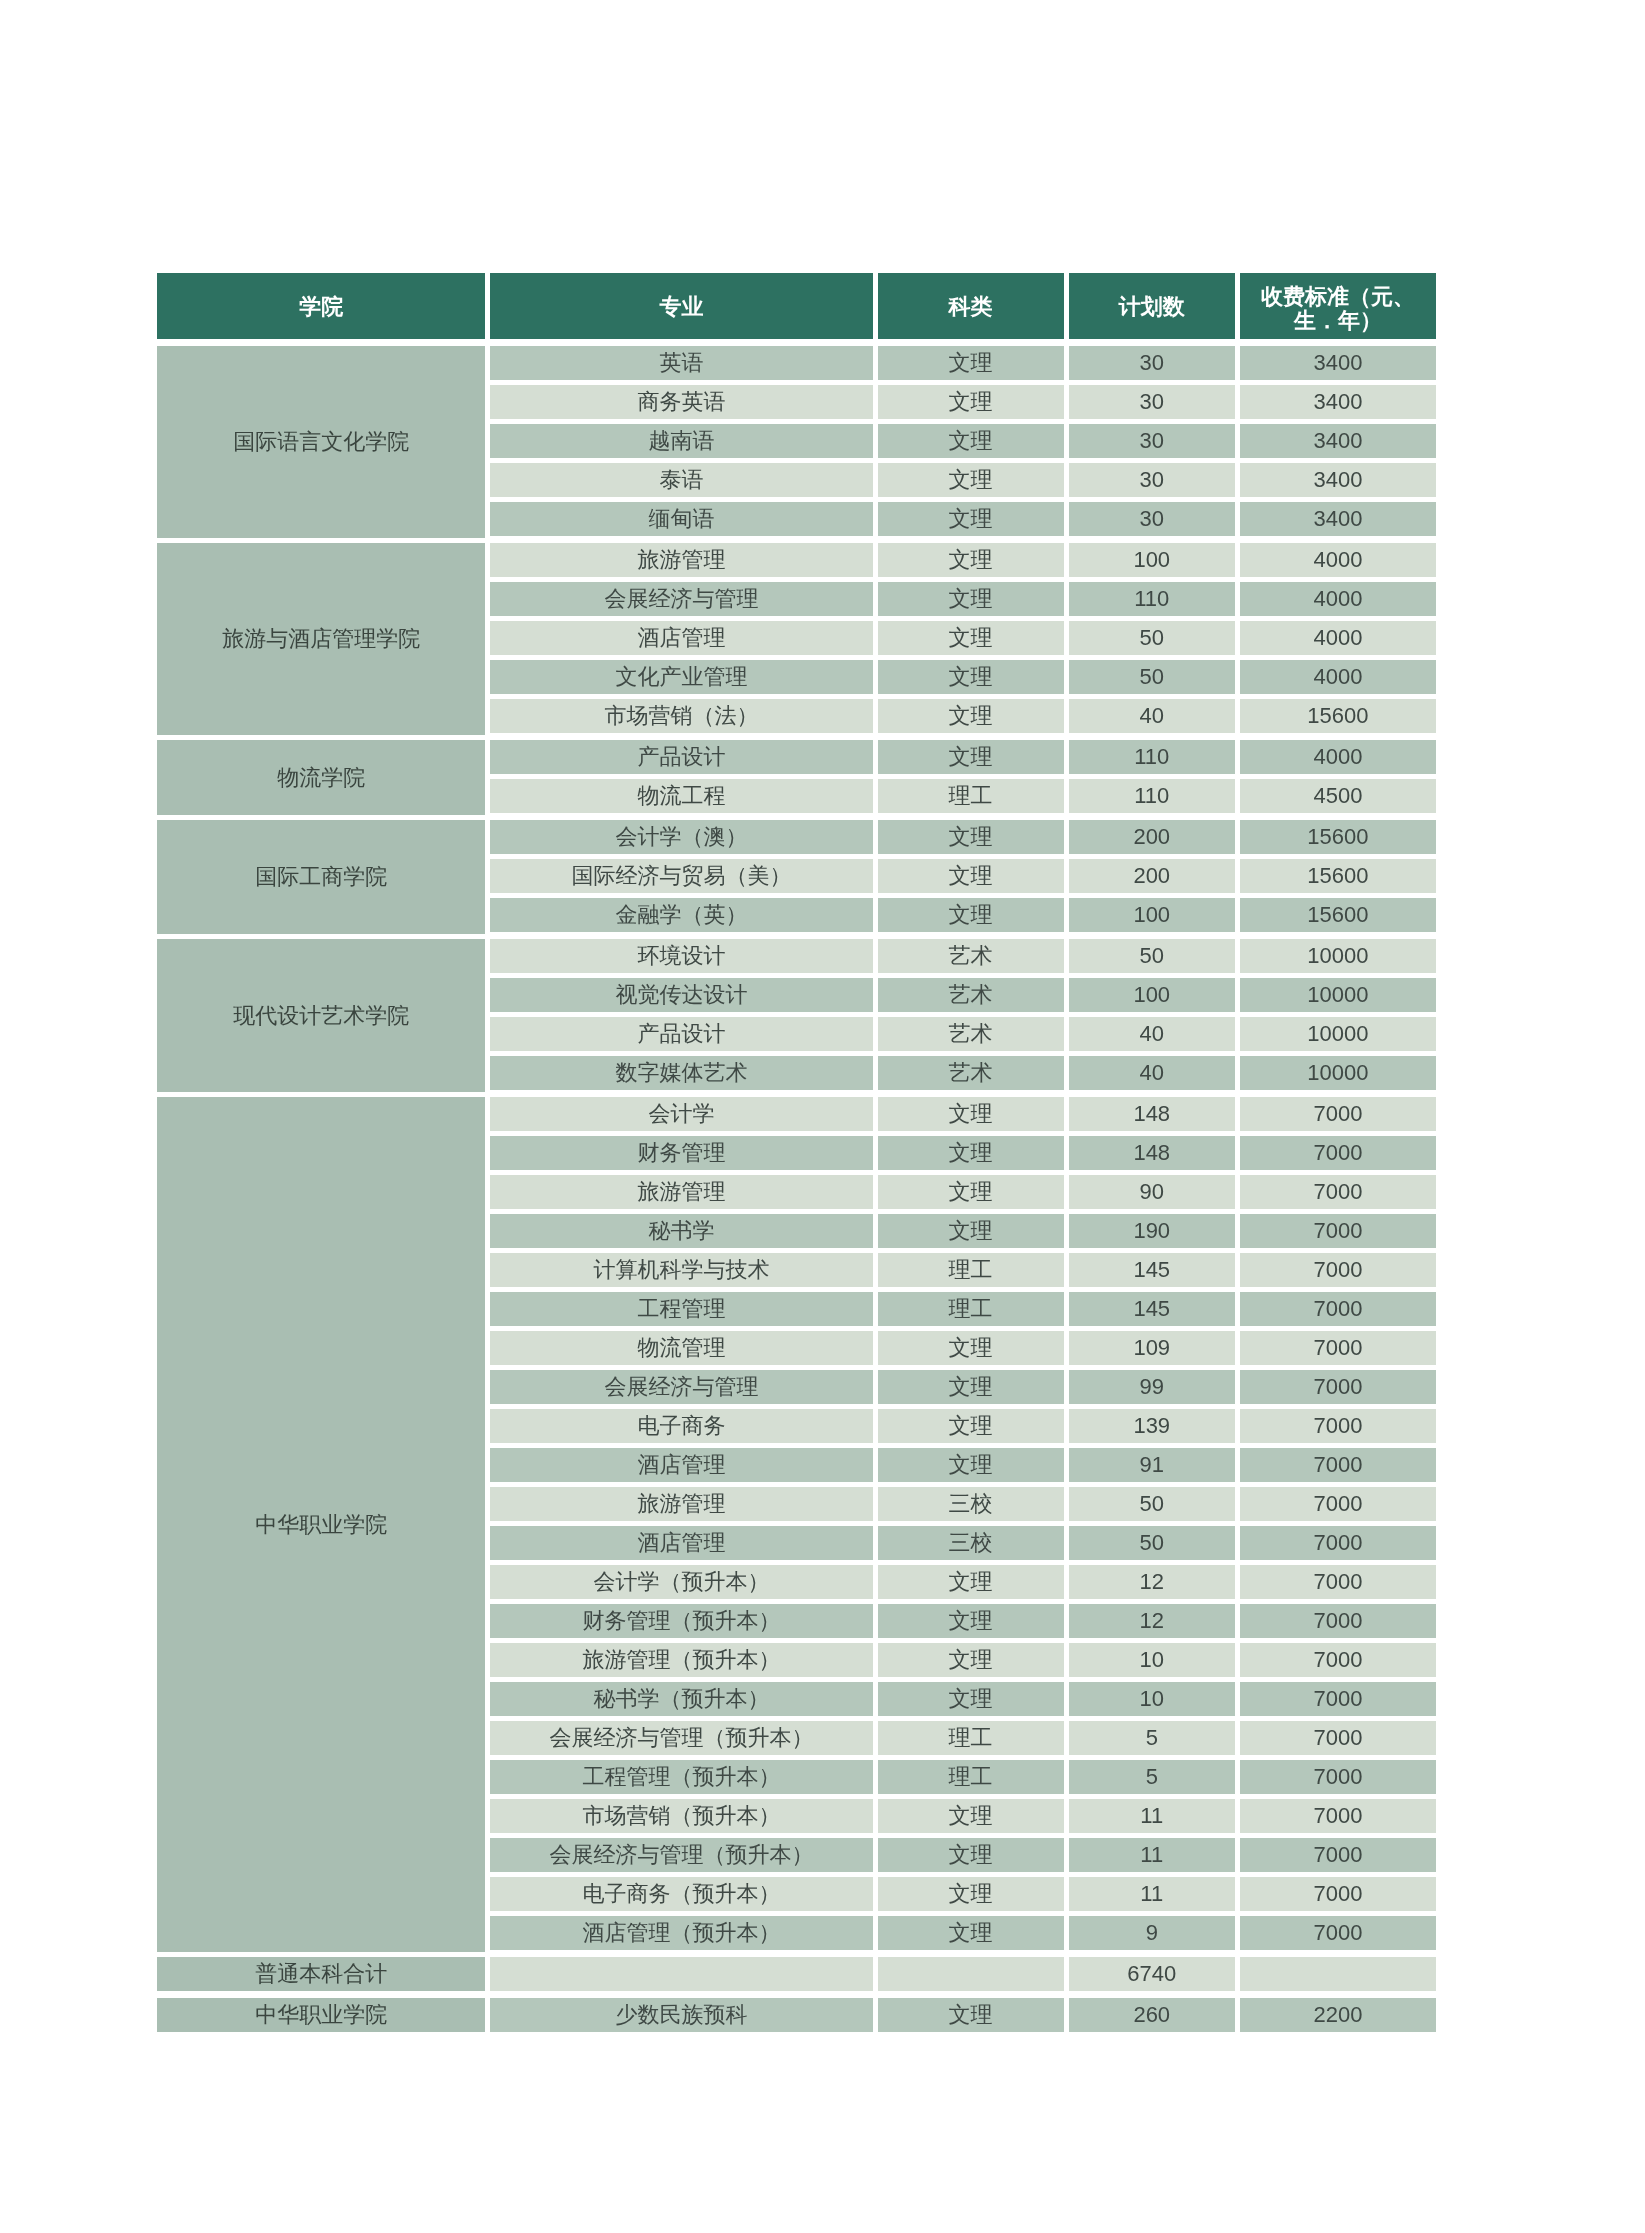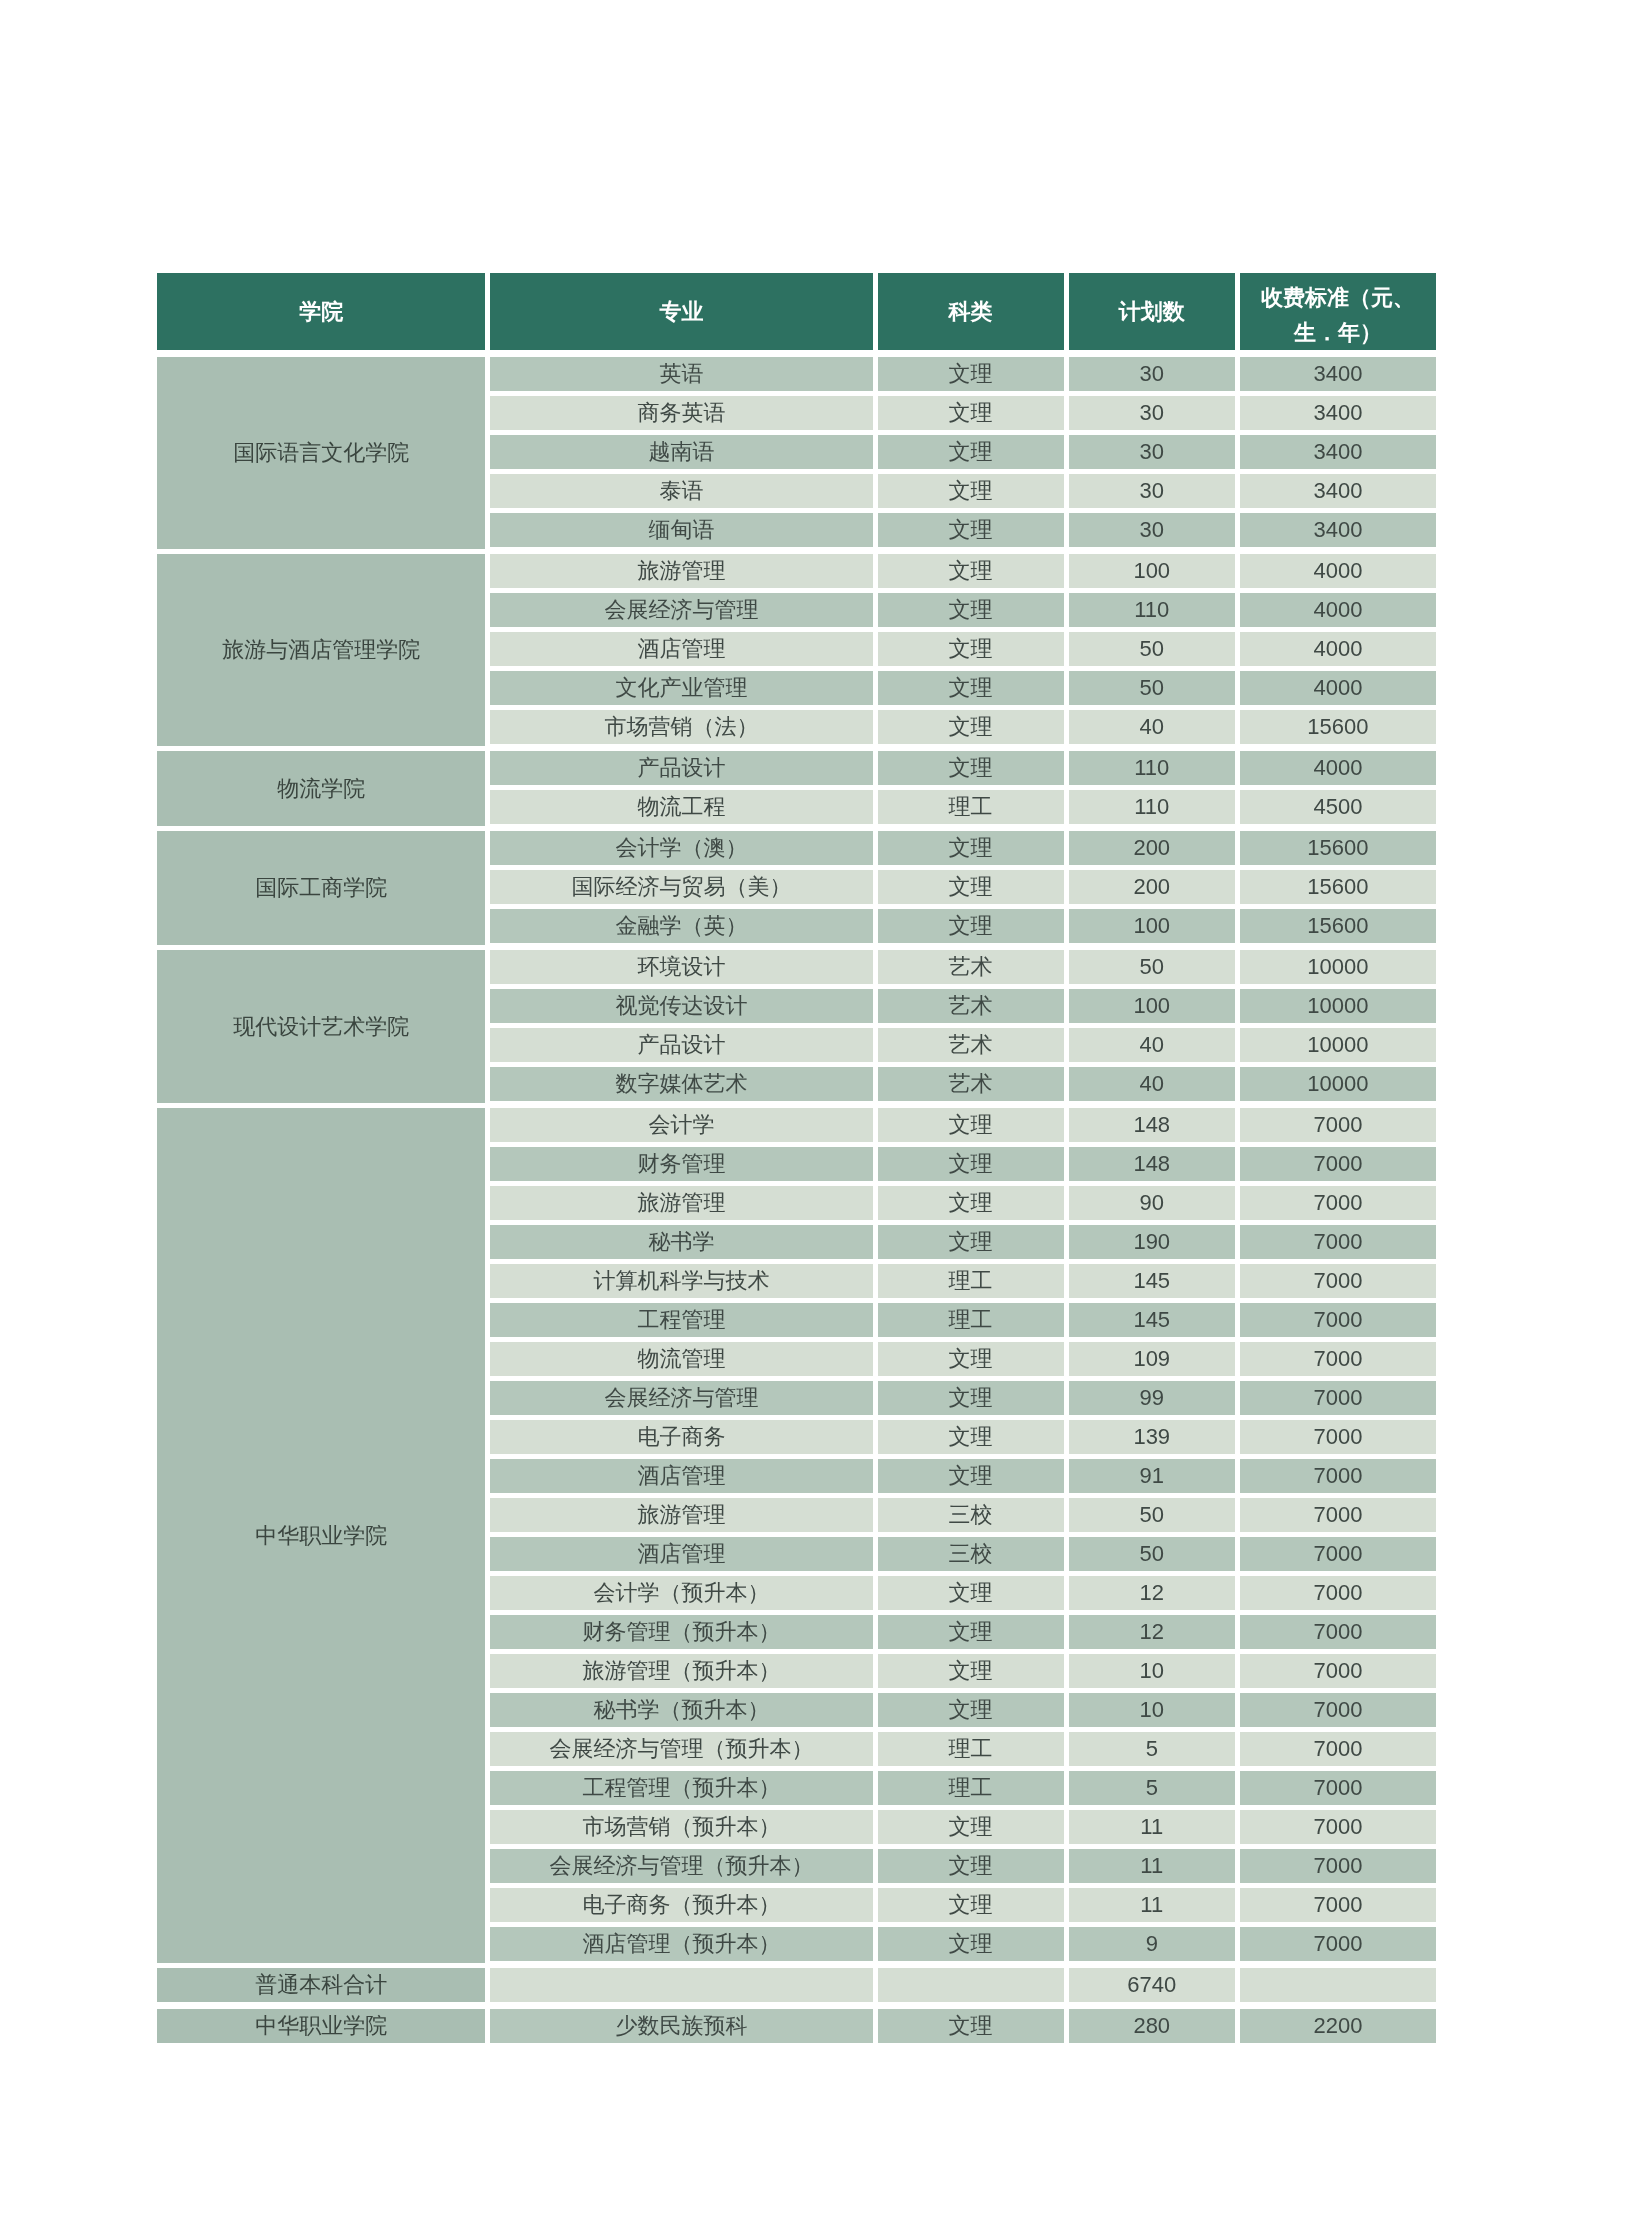--- a/index.html
+++ b/index.html
@@ -38,21 +38,21 @@
     color: var(--header-text, #ffffff);
     font-size: 22px;
     font-weight: 700;
     height: 66px;
     line-height: 27px;
     border-bottom: 7px solid #ffffff;
   }
   .fee-head-span {
     display: inline-block;
     max-width: 159px;
-    line-height: 35px;
+    line-height: 24px;
     margin-top: 7px;
   }
   table.enroll td {
     font-size: 22px;
     color: var(--body-text, #3f4945);
     height: 34px;
     line-height: 34px;
     border-bottom: 5px solid #ffffff;
   }
   table.enroll td.college {
@@ -342,19 +342,19 @@
           <td class="college ge" rowspan="1">普通本科合计</td>
           <td class="light ge"></td>
           <td class="light ge"></td>
           <td class="light ge">6740</td>
           <td class="light ge"></td>
         </tr>
         <tr>
           <td class="college ge" rowspan="1">中华职业学院</td>
           <td class="dark ge">少数民族预科</td>
           <td class="dark ge">文理</td>
-          <td class="dark ge">280</td>
+          <td class="dark ge">260</td>
           <td class="dark ge">2200</td>
         </tr>
       </tbody>
   </table>
 </div>
 
 
 </body></html>

